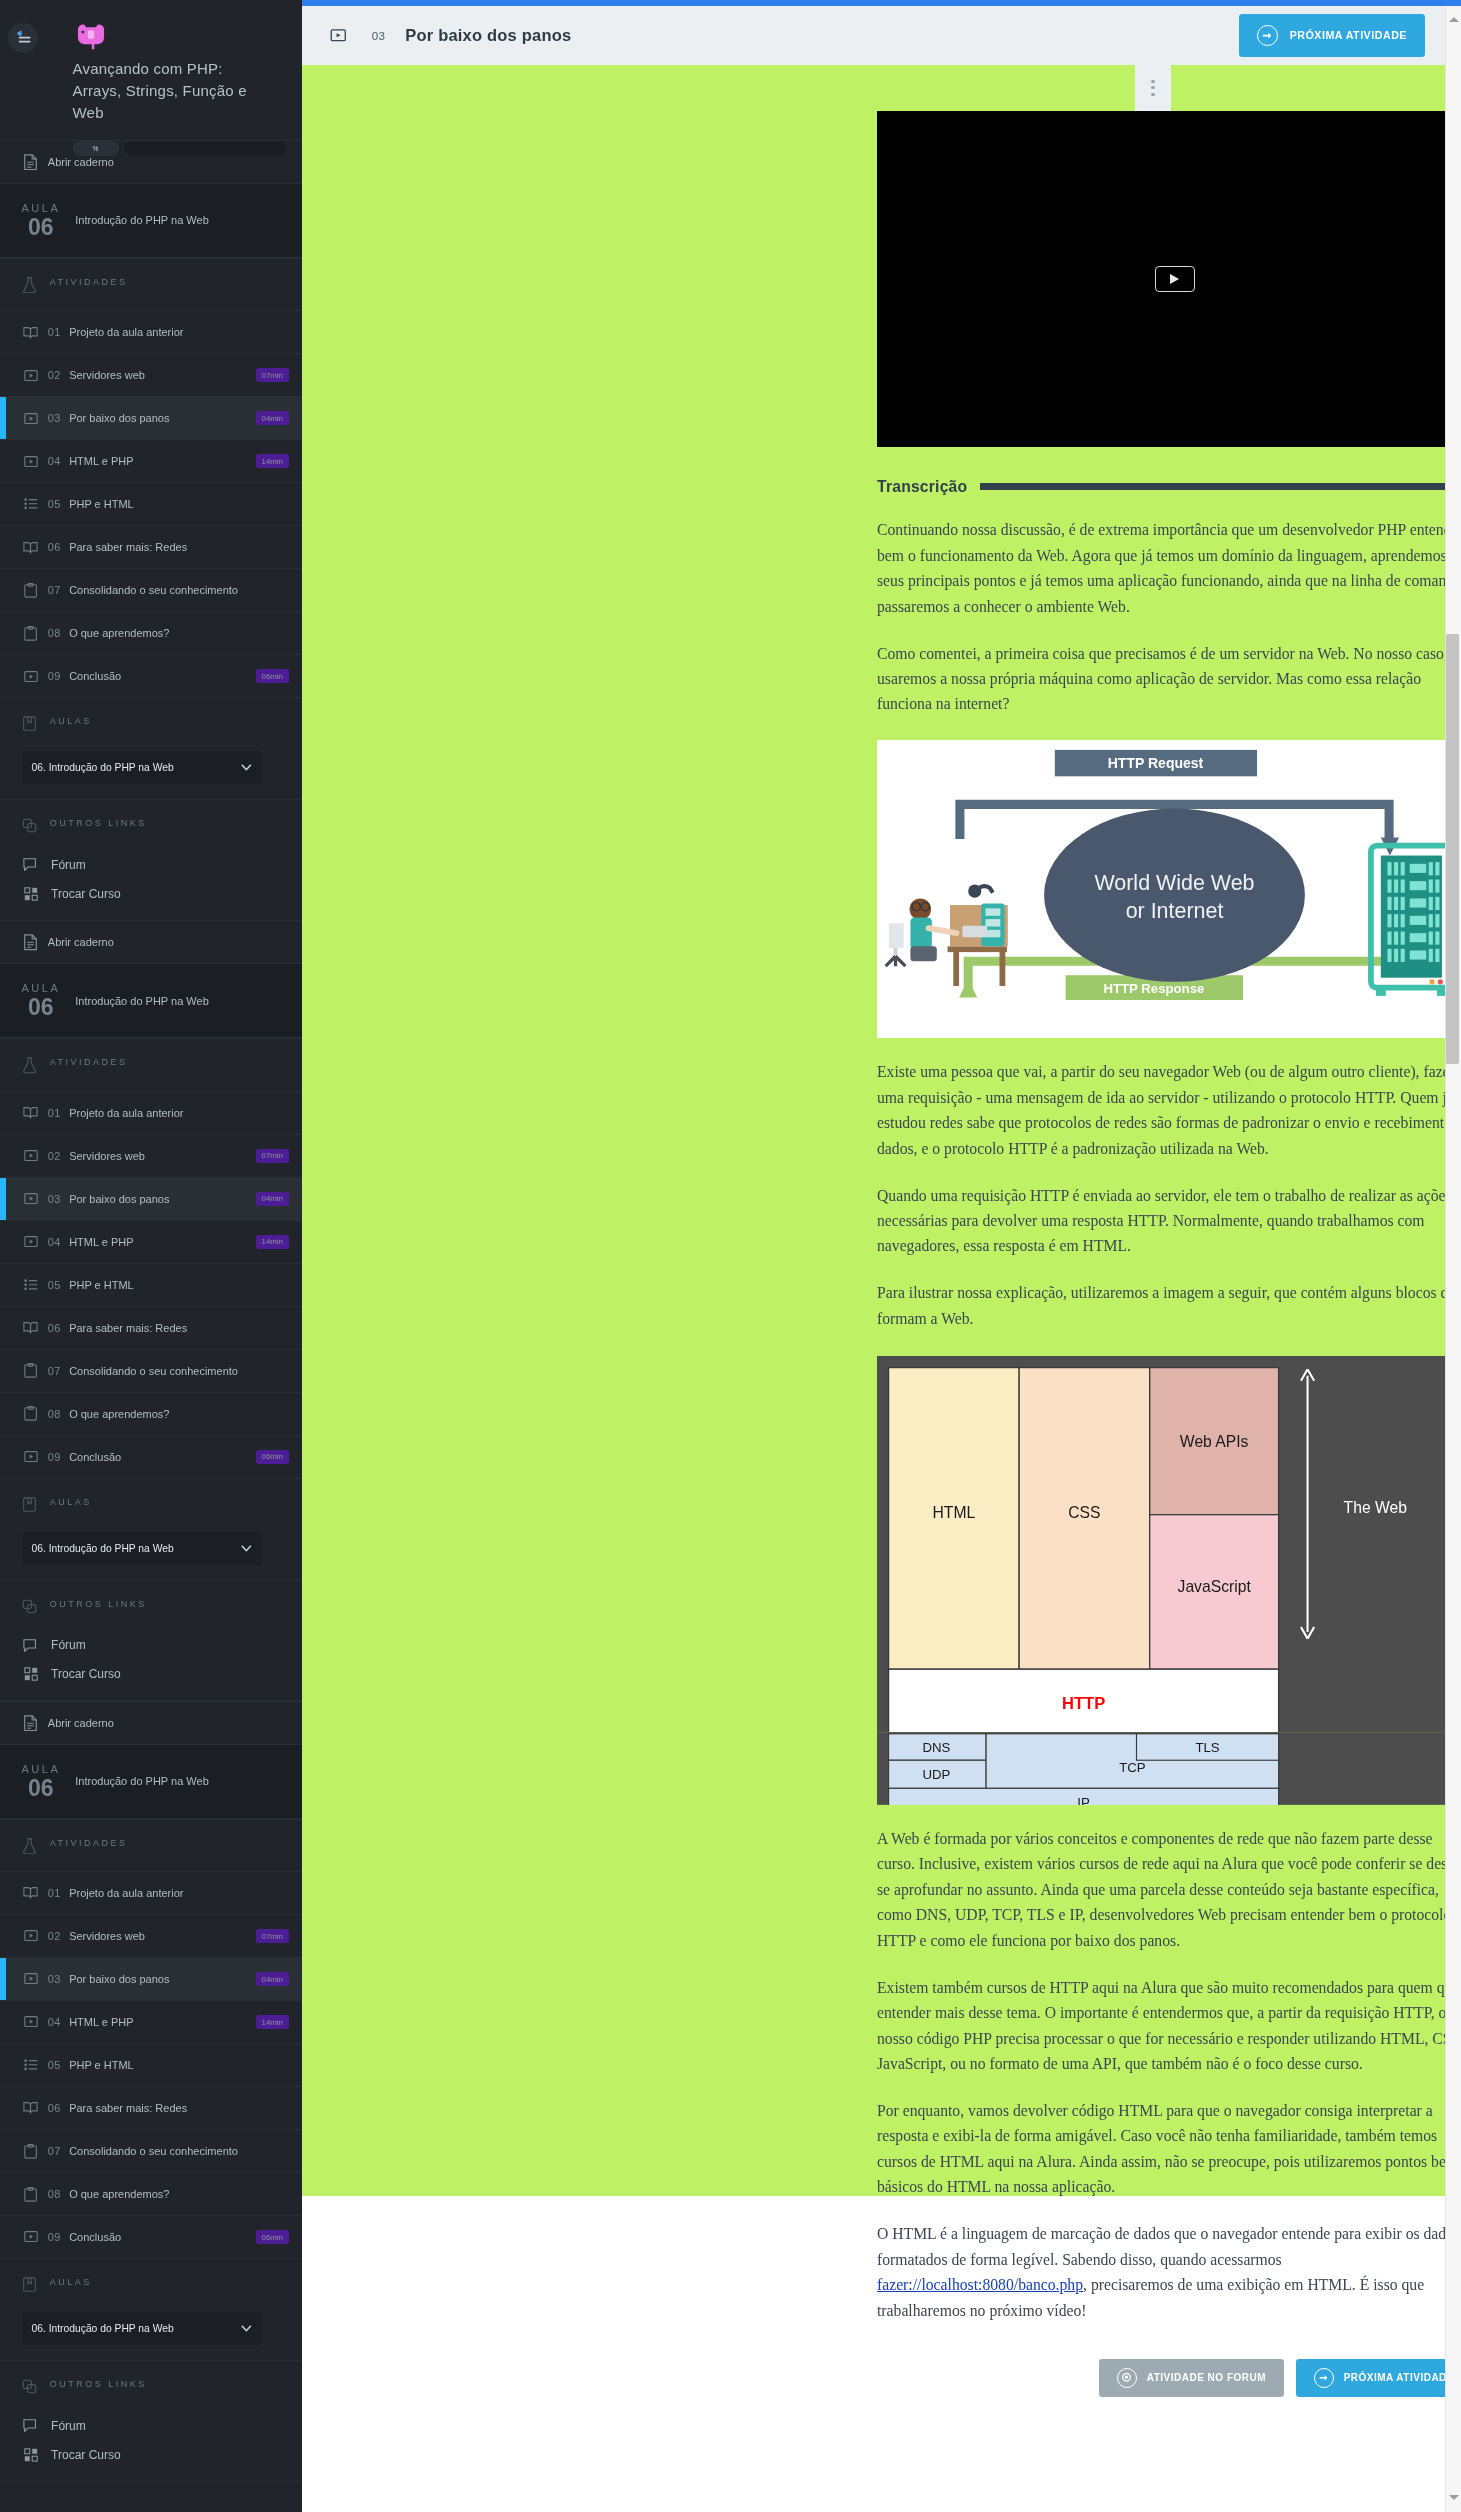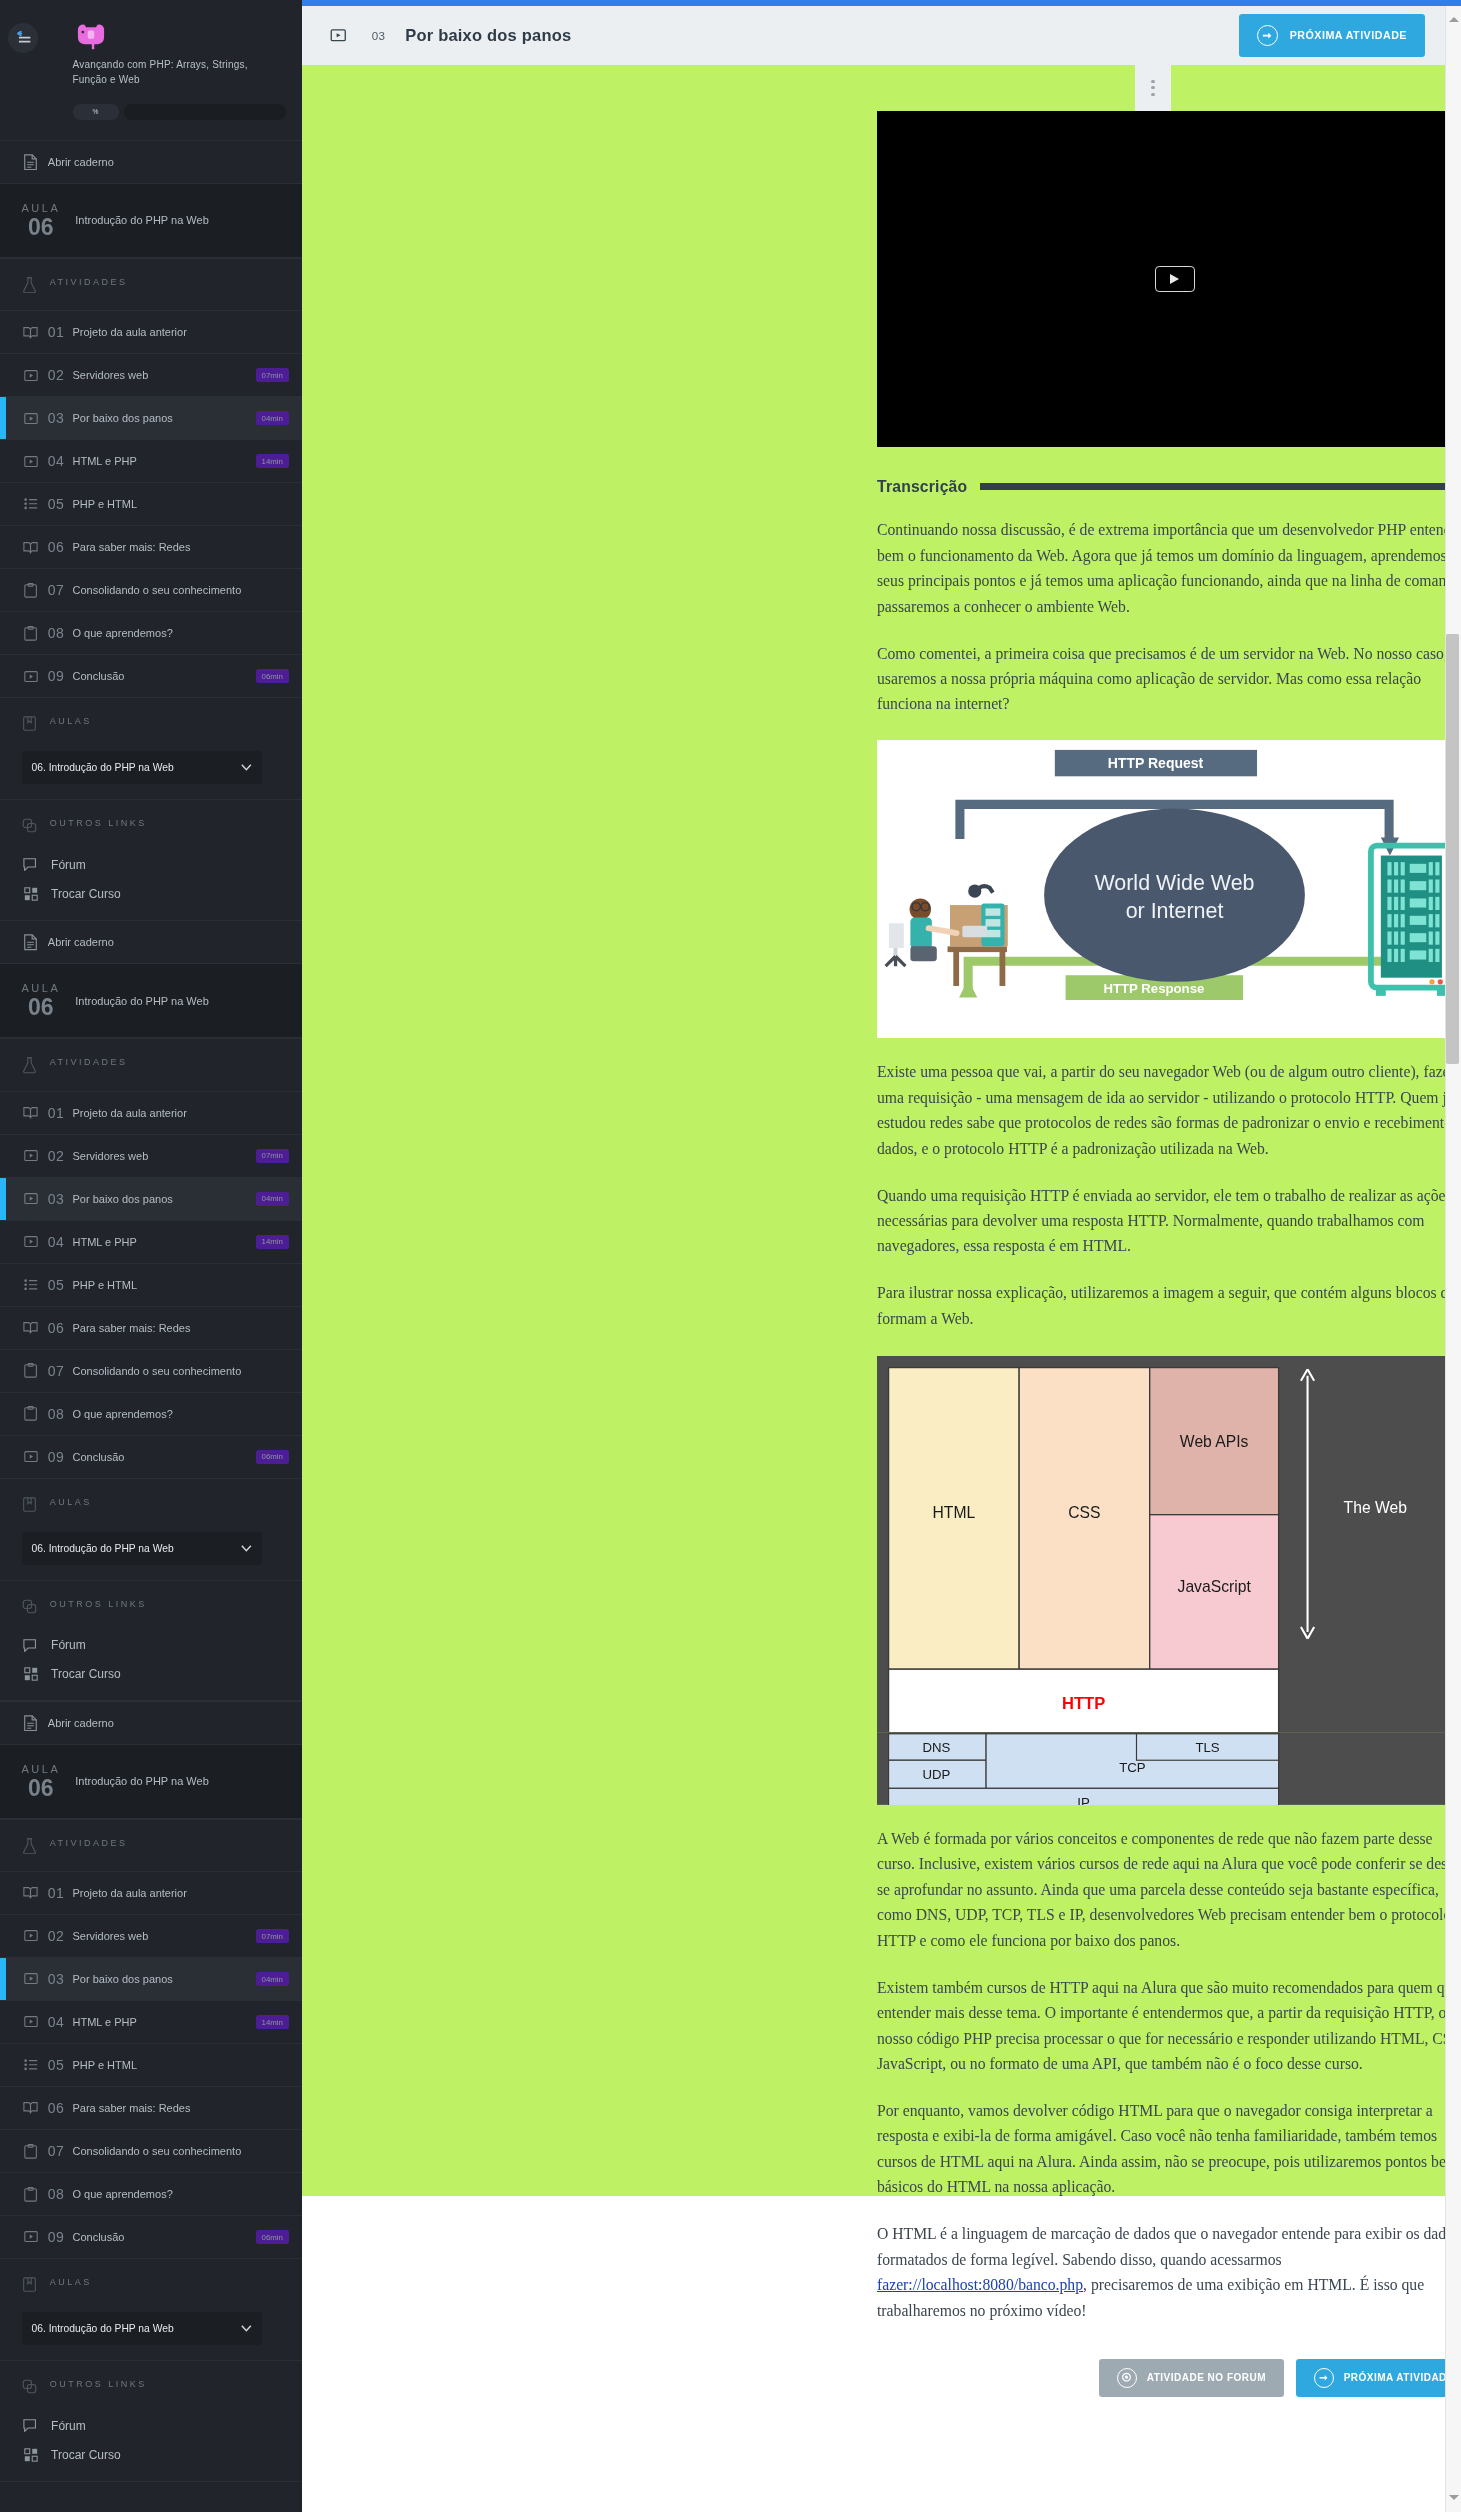--- a/index.html
+++ b/index.html
@@ -31,39 +31,39 @@
     position: absolute; left: 8.3px; top: 23px;
     width: 30px; height: 30px; border-radius: 50%;
     background: #2b3038; display: flex; align-items: center; justify-content: center;
   }
   .collapse-btn svg { display:block; }
   .course-logo {
     margin-left: 56px; width: 36px; height: 30px;
   }
   .course-title {
     margin-left: 56px; margin-top: 6.6px;
-    font-size: 10px; line-height: 1.45; color: #b7c0c9; max-width: 190px;
+    font-size: 15px; line-height: 1.45; color: #b7c0c9; max-width: 190px;
     letter-spacing: 0.2px;
   }
   .progress-row { margin-left: 56px; margin-top: 16.5px; display: flex; align-items: center; gap: 5px; }
   .progress-pct {
     background: #2b3038; color: #cfd6dd; font-size: 6.6px;
     border-radius: 9px; height: 16.5px; min-width: 46px;
     display:flex; align-items:center; justify-content:center;
   }
   .progress-track { background: #1a1e23; height: 16.5px; width: 165px; border-radius: 9px; }
 
   .sb-row {
     display: flex; align-items: center; gap: 8.3px;
     padding: 11.6px 13.2px 11.6px 21.5px; min-height: 43px;
     border-top: 0.8px solid #2a2f36;
     font-size: 11px; color: #b4bcc4; position: relative;
   }
   .sb-row .ico { width: 18px; flex: 0 0 18px; display: flex; align-items: center; justify-content: center; opacity: .75; }
-  .sb-row .num { font-size: 14px; color: #7b848d; letter-spacing: 0.4px; flex: 0 0 auto; text-align: center; }
+  .sb-row .num { font-size: 11px; color: #7b848d; letter-spacing: 0.4px; flex: 0 0 auto; text-align: center; }
   .sb-row .lbl { flex: 1 1 auto; white-space: nowrap; }
   .sb-row .dur {
     font-size: 7.9px; color: #8d959d; background: #4c1d95;
     border-radius: 2.5px; padding: 2.5px 5.8px; flex: 0 0 auto;
   }
   .sb-row.active { background: #2a2f36; }
   .sb-row.active::before {
     content: ""; position: absolute; left: 0; top: 0; bottom: 0; width: 5.8px; background: #29b6f6;
   }
 

